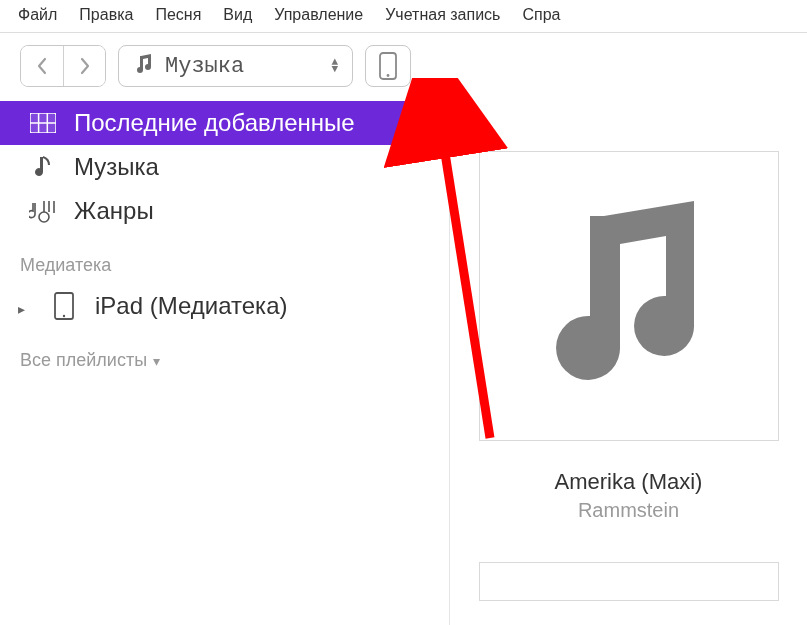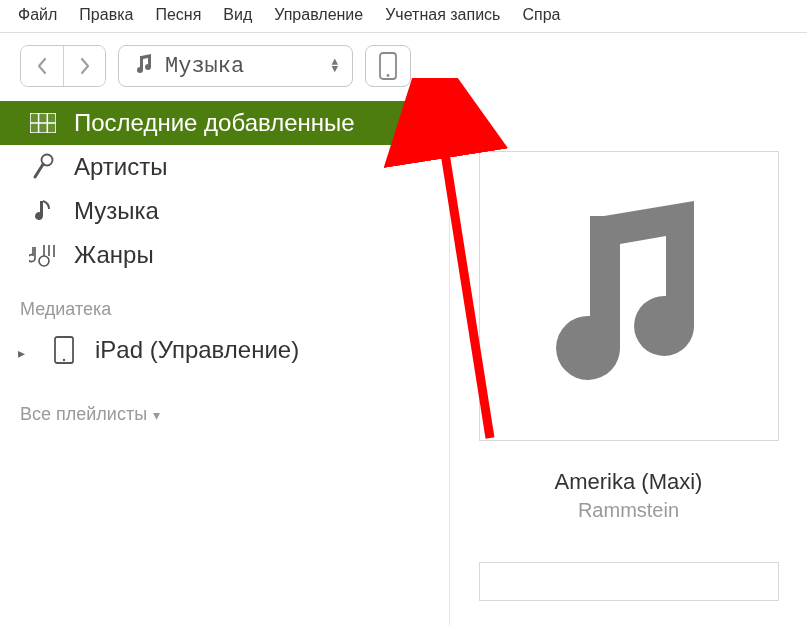--- a/index.html
+++ b/index.html
@@ -93,21 +93,21 @@
     .item {
       display: flex;
       align-items: center;
       gap: 16px;
       padding: 8px 20px 8px 28px;
       font-size: 24px;
       color: #333;
       cursor: pointer;
     }
     .item.selected {
-      background: #4d7c0f;
+      background: #6d28d9;
       color: #fff;
     }
     .item .ic { width: 30px; display: flex; justify-content: center; }
     .item.device { padding-left: 18px; }
     .item.device .disc::before { content: "▸"; font-size: 14px; color: #666; margin-right: 8px; }
     .main {
       flex: 1;
       padding: 30px 20px;
       display: flex;
       flex-direction: column;
@@ -194,29 +194,20 @@
         <svg width="26" height="20" viewBox="0 0 26 20">
             <rect x="0" y="0" width="26" height="20" rx="2" fill="#fff" fill-opacity=".15" stroke="#fff" stroke-width="1.5"></rect>
             <line x1="0" y1="10" x2="26" y2="10" stroke="#fff" stroke-width="1.5"></line>
             <line x1="8.6" y1="0" x2="8.6" y2="20" stroke="#fff" stroke-width="1.5"></line>
             <line x1="17.3" y1="0" x2="17.3" y2="20" stroke="#fff" stroke-width="1.5"></line>
           </svg>
       </span>
       <span>Последние добавленные</span>
     </div>
 
-    <div class="item">
-      <span class="ic">
-        <svg width="22" height="28" viewBox="0 0 22 28">
-            <circle cx="15" cy="7" r="5.5" fill="none" stroke="#555" stroke-width="1.8"></circle>
-            <line x1="11.2" y1="11" x2="3" y2="24" stroke="#555" stroke-width="3" stroke-linecap="round"></line>
-          </svg>
-      </span>
-      <span>Артисты</span>
-    </div>
 
 
     <div class="item">
       <span class="ic">
         <svg width="20" height="28" viewBox="0 0 20 28">
             <path d="M10 4 v15 a4 4 0 1 1 -3 -3.8 V4 h3 z" fill="#555"></path>
             <path d="M10 4 q6 2 6 8" fill="none" stroke="#555" stroke-width="2"></path>
           </svg>
       </span>
       <span>Музыка</span>
@@ -238,24 +229,24 @@
     <div class="section-header" style="margin-top:14px">Медиатека</div>
 
     <div class="item device">
       <span class="disc"></span>
       <span class="ic">
         <svg width="22" height="28" viewBox="0 0 22 28">
             <rect x="2" y="1" width="18" height="26" rx="2" fill="none" stroke="#555" stroke-width="1.8"></rect>
             <circle cx="11" cy="24" r="1.2" fill="#555"></circle>
           </svg>
       </span>
-      <span>iPad (Управление)</span>
-    </div>
-
-    <div class="section-header withchev" style="margin-top:24px">Все плейлисты</div>
+      <span>iPad (Медиатека)</span>
+    </div>
+
+    <div class="section-header withchev" style="margin-top:14px">Все плейлисты</div>
 
   </div>
 
   <div class="main">
     <div class="cover">
       <svg width="190" height="200" viewBox="0 0 190 200">
         <path d="M70 20 L160 5 V128 A30 30 0 1 1 132 100 V40 L86 48 V150 A32 32 0 1 1 56 120 V20 Z" fill="#808080"></path>
       </svg>
     </div>
     <div class="album-title">Amerika (Maxi)</div>

